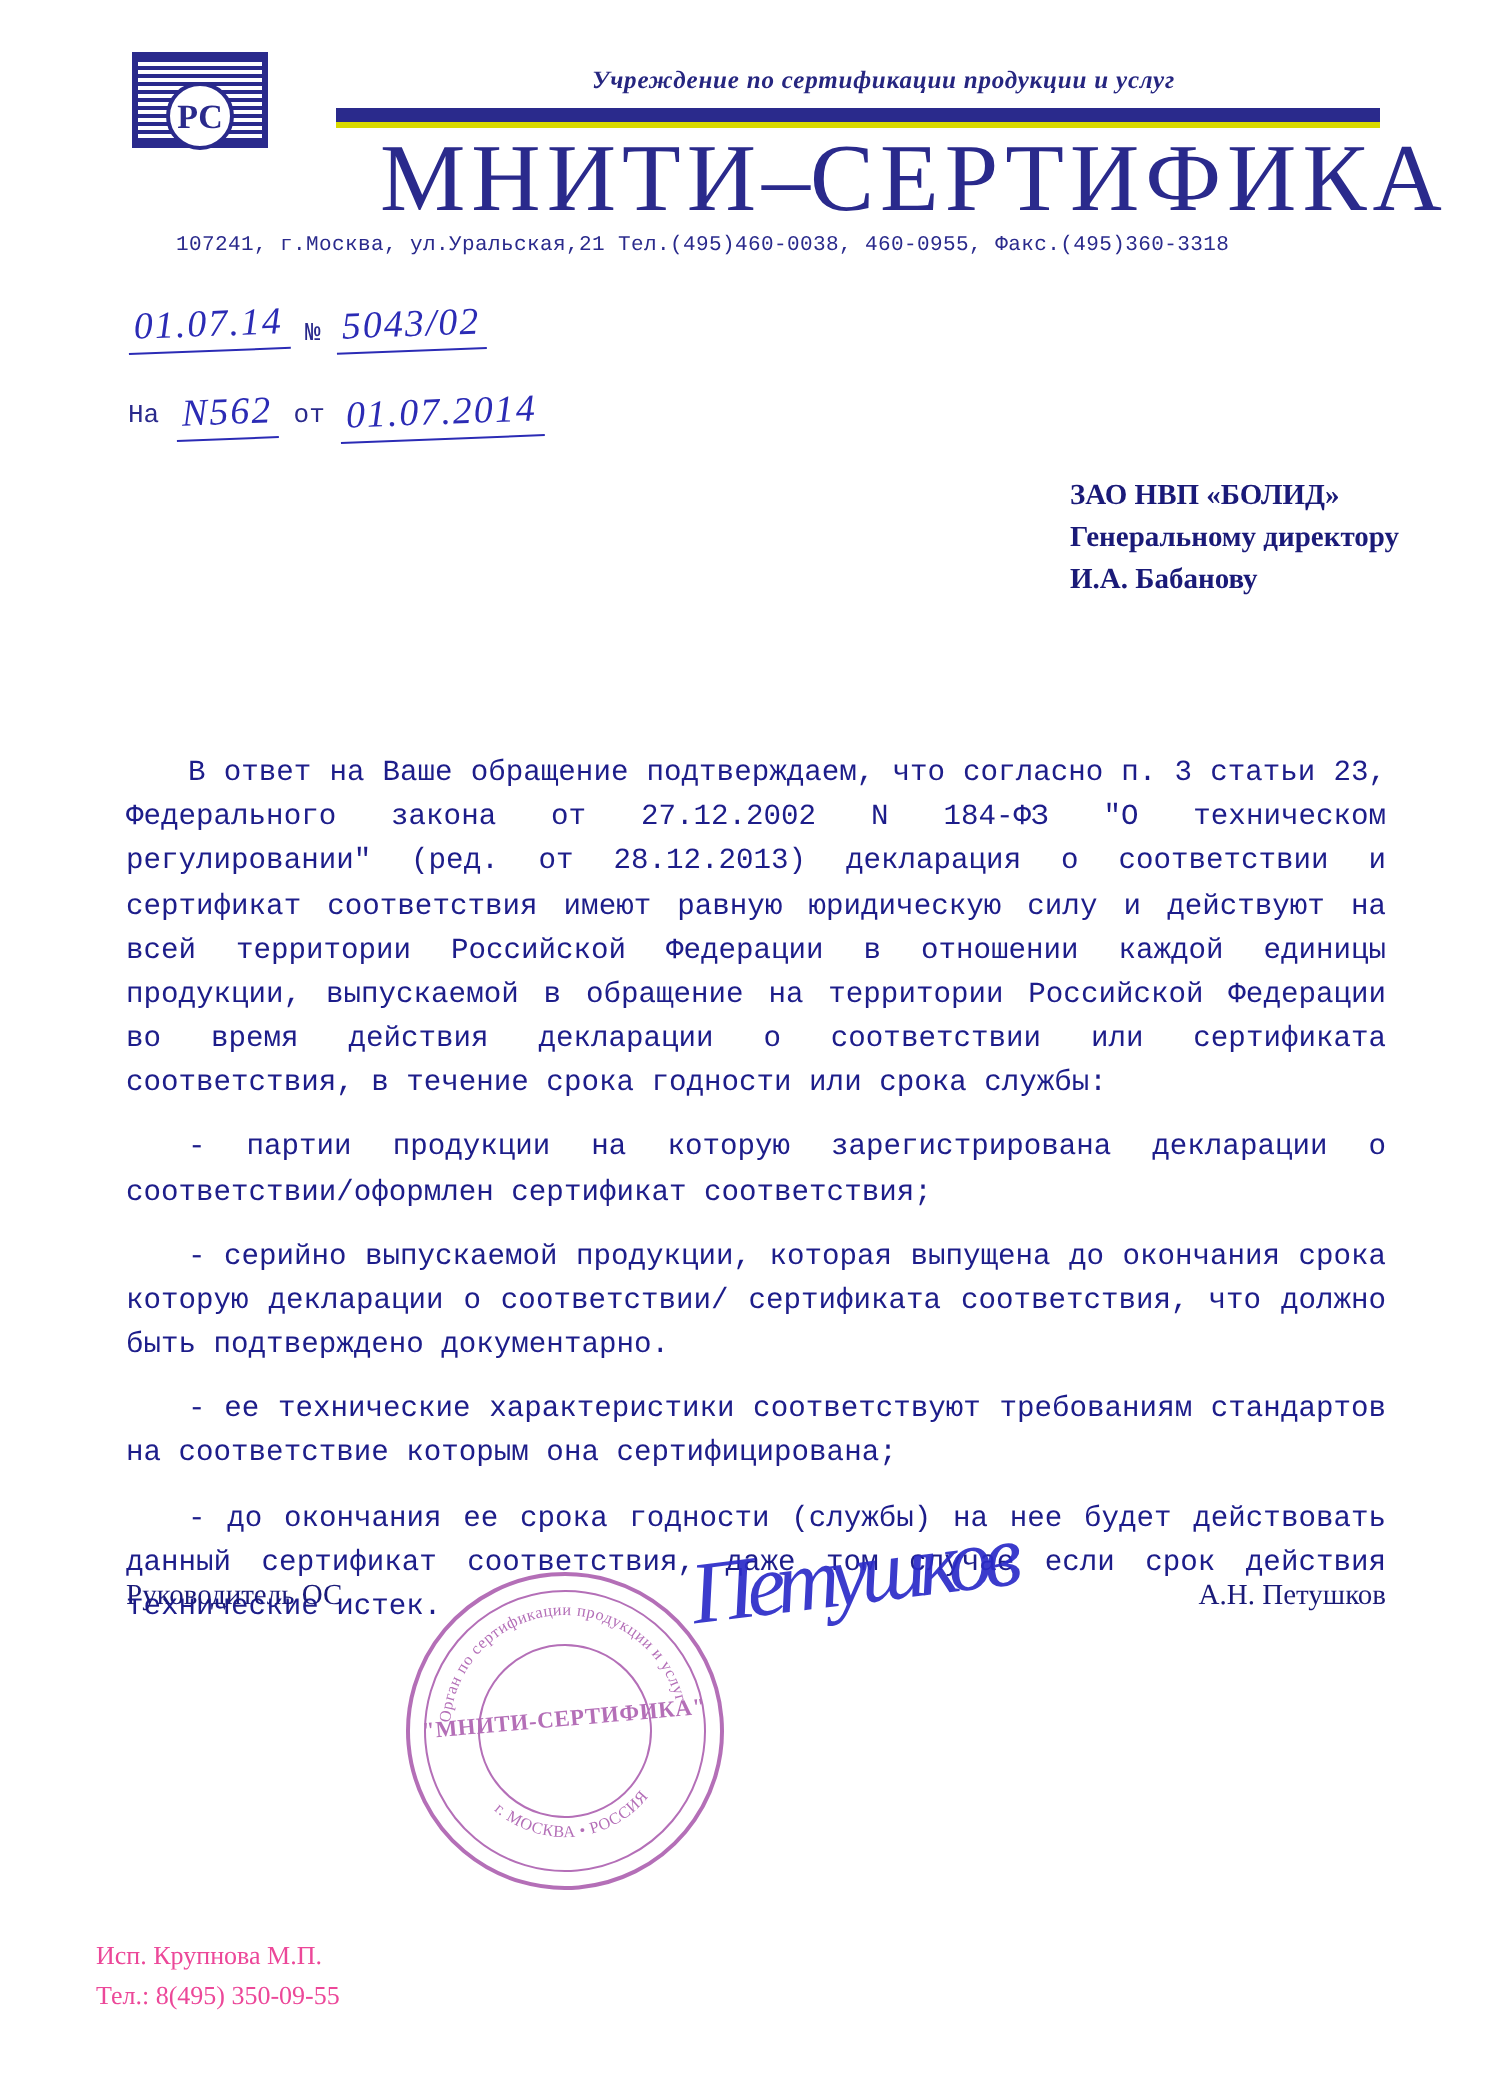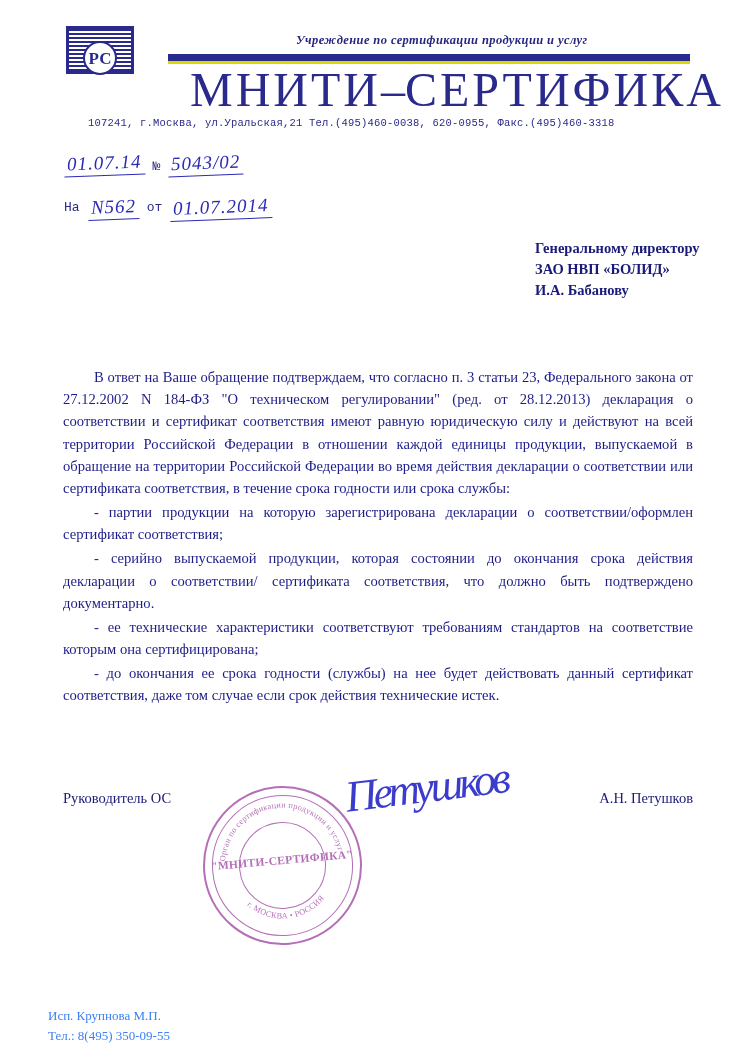--- a/index.html
+++ b/index.html
@@ -177,21 +177,22 @@
     left: 63px;
     top: 366px;
     width: 630px;
     font-family: "Liberation Serif", serif;
     font-size: 14.6px;
     line-height: 1.52;
     color: #1d1d8a;
     text-align: justify;
   }
   .body-text p {
-    margin: 0 0 2px 0;
+    margin: 10px 0 2px 0;
+    font-family: Liberation Mono, monospace;
   }
   .body-text p.indent {
     text-indent: 31px;
   }
 
   
   .sig-row {
     position: absolute;
     left: 63px;
     top: 790px;
@@ -272,23 +273,22 @@
     letter-spacing: 0.3px;
   }
 
   
   .footer {
     position: absolute;
     left: 48px;
     top: 968px;
     font-family: "Liberation Serif", serif;
     font-size: 13px;
-    color: #3b82f6;
+    color: #ec4899;
     line-height: 1.5;
-    margin-top: 38px;
   }
 </style>
 </head>
 <body>
 
 <div class="page">
 
   <div class="letterhead">
 
     <div class="logo">
@@ -296,46 +296,46 @@
     </div>
 
     <div class="head-tagline">Учреждение по сертификации продукции и услуг</div>
 
     <div class="head-rule"></div>
 
     <div class="head-title">
       <span>МНИТИ</span><span class="dash">–</span><span>СЕРТИФИКА</span>
     </div>
 
-    <div class="head-address">107241, г.Москва, ул.Уральская,21   Тел.(495)460-0038, 620-0955, Факс.(495)460-3318</div>
+    <div class="head-address">107241, г.Москва, ул.Уральская,21   Тел.(495)460-0038, 460-0955, Факс.(495)360-3318</div>
   </div>
 
   <div class="ref-line1">
     <span class="hw">01.07.14</span>
     <span class="ref-label">№</span>
     <span class="hw">5043/02</span>
   </div>
 
   <div class="ref-line2">
     <span class="ref-label">На</span>
     <span class="hw">N562</span>
     <span class="ref-label">от</span>
     <span class="hw">01.07.2014</span>
   </div>
 
   <div class="addressee">
+    <div>ЗАО НВП «БОЛИД»</div>
     <div>Генеральному директору</div>
-    <div>ЗАО НВП «БОЛИД»</div>
     <div>И.А. Бабанову</div>
   </div>
 
   <div class="body-text">
     <p class="indent">В ответ на Ваше обращение подтверждаем, что согласно п. 3 статьи 23, Федерального закона от 27.12.2002 N 184-ФЗ "О техническом регулировании" (ред. от 28.12.2013) декларация о соответствии и сертификат соответствия имеют равную юридическую силу и действуют на всей территории Российской Федерации в отношении каждой единицы продукции, выпускаемой в обращение на территории Российской Федерации во время действия декларации о соответствии или сертификата соответствия, в течение срока годности или срока службы:</p>
     <p class="indent">- партии продукции на которую зарегистрирована декларации о соответствии/оформлен сертификат соответствия;</p>
-    <p class="indent">- серийно выпускаемой продукции, которая состоянии до окончания срока действия декларации о соответствии/ сертификата соответствия, что должно быть подтверждено документарно.</p>
+    <p class="indent">- серийно выпускаемой продукции, которая выпущена до окончания срока которую декларации о соответствии/ сертификата соответствия, что должно быть подтверждено документарно.</p>
     <p class="indent">- ее технические характеристики соответствуют требованиям стандартов на соответствие которым она сертифицирована;</p>
     <p class="indent">- до окончания ее срока годности (службы) на нее будет действовать данный сертификат соответствия, даже  том случае если срок действия технические истек.</p>
   </div>
 
   <div class="sig-row">
     <span>Руководитель ОС</span>
     <span>А.Н. Петушков</span>
   </div>
 
   <div class="signature">Петушков</div>

